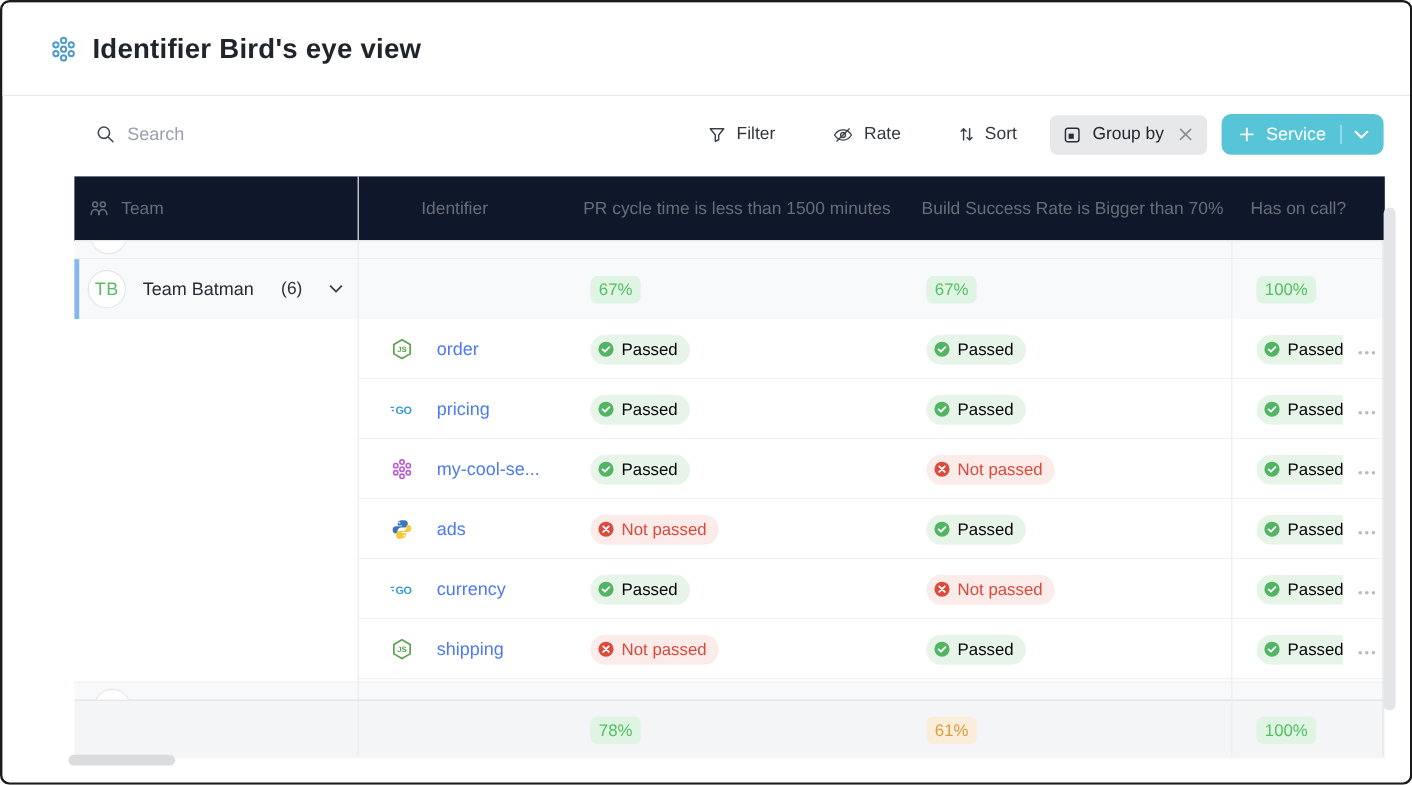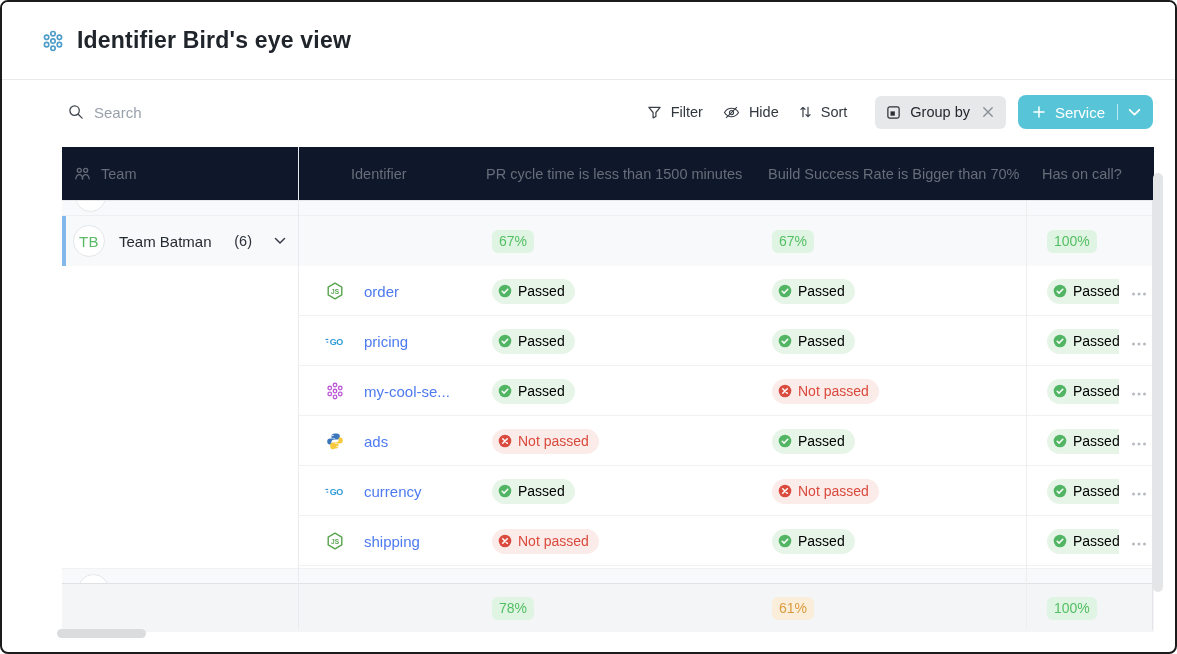--- a/index.html
+++ b/index.html
@@ -9,27 +9,27 @@
     border:2px solid #1b1b1b; border-radius:8px; overflow:hidden; }
 
   
   .app-header { position:absolute; top:0; left:0; right:0; height:78px;
     display:flex; align-items:center; padding-left:40px; gap:13px;
     border-bottom:1px solid #e7e9eb; background:#fff; }
   .app-title { font-size:23px; font-weight:700; color:#20242b; letter-spacing:.2px; }
   .title-icon { display:inline-flex; width:22px; height:22px; }
 
   
-  .toolbar { position:absolute; top:88px; left:0; right:0; height:44px;
+  .toolbar { position:absolute; top:88px; left:12px; right:0; height:44px;
     display:flex; align-items:center; padding:0 22px 0 66px; }
   .search-box { display:flex; align-items:center; gap:10px; flex:1; }
   .search-box input { border:none; outline:none; font-size:15px; color:#333a44;
     width:260px; background:transparent; font-family:inherit; }
   .search-box input::placeholder { color:#99a1ac; }
-  .tool-group { display:flex; align-items:center; gap:20px; }
+  .tool-group { display:flex; align-items:center; gap:48px; }
   .tool-btn { display:inline-flex; align-items:center; gap:9px; background:none;
     border:none; font-size:14.5px; color:#32373f; cursor:pointer; font-family:inherit; }
   .chip { display:inline-flex; align-items:center; gap:9px; height:33px;
     margin-left:28px; padding:0 11px; border-radius:6px; background:#e7e8ea;
     font-size:14.5px; color:#23272e; border:none; cursor:pointer; font-family:inherit; }
   .chip .chip-close { display:inline-flex; margin-left:2px; cursor:pointer; }
   .add-btn { display:inline-flex; align-items:center; height:34px; margin-left:12px;
     padding:0 12px 0 14px; border:none; border-radius:8px; background:#57c5d7;
     color:#fff; font-size:15px; cursor:pointer; font-family:inherit; }
   .add-btn .plus { display:inline-flex; margin-right:9px; }
@@ -154,21 +154,21 @@
         <span>Filter</span>
       </button>
       <button class="tool-btn">
         <span style="display:inline-flex">
             <svg viewBox="0 0 18 16" width="17" height="15">
               <path d="M1.5 8s2.7-4.5 7.5-4.5S16.5 8 16.5 8 13.8 12.5 9 12.5 1.5 8 1.5 8z" fill="none" stroke="#3a4049" stroke-width="1.2"></path>
               <circle cx="9" cy="8" r="2.2" fill="none" stroke="#3a4049" stroke-width="1.2"></circle>
               <line x1="3.2" y1="13.8" x2="14.8" y2="2.2" stroke="#3a4049" stroke-width="1.2"></line>
             </svg>
           </span>
-        <span>Hide</span>
+        <span>Rate</span>
       </button>
       <button class="tool-btn">
         <span style="display:inline-flex">
             <svg viewBox="0 0 14 15" width="13" height="14">
               <g stroke="#3a4049" stroke-width="1.3" fill="none" stroke-linecap="round" stroke-linejoin="round">
                 <path d="M4.3 12.5v-10M4.3 2.5L2.1 4.7M4.3 2.5l2.2 2.2"></path>
                 <path d="M9.7 2.5v10M9.7 12.5l-2.2-2.2M9.7 12.5l2.2-2.2"></path>
               </g>
             </svg>
           </span>

